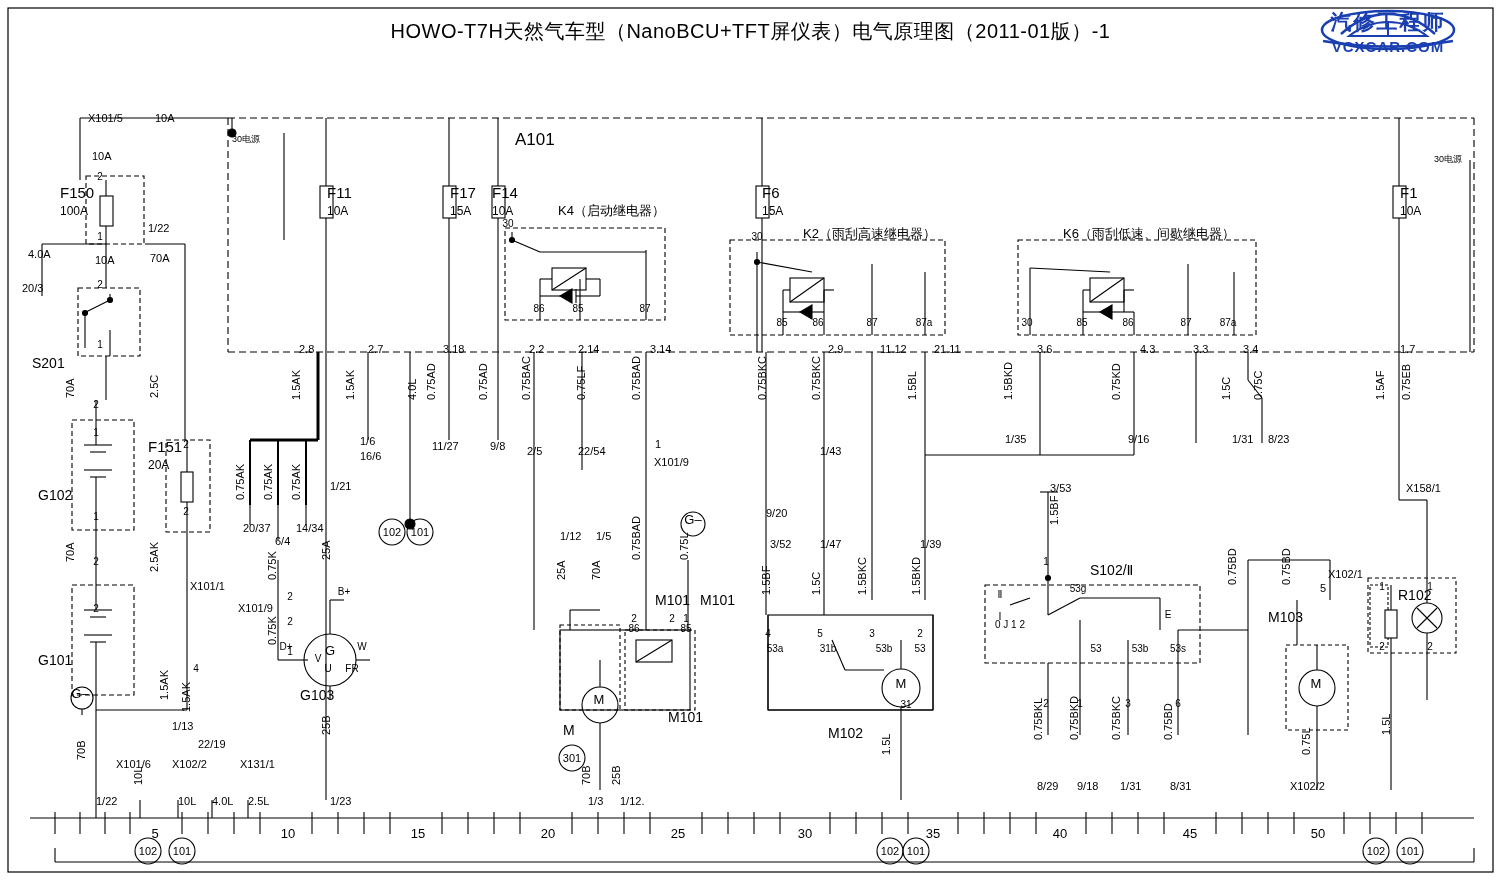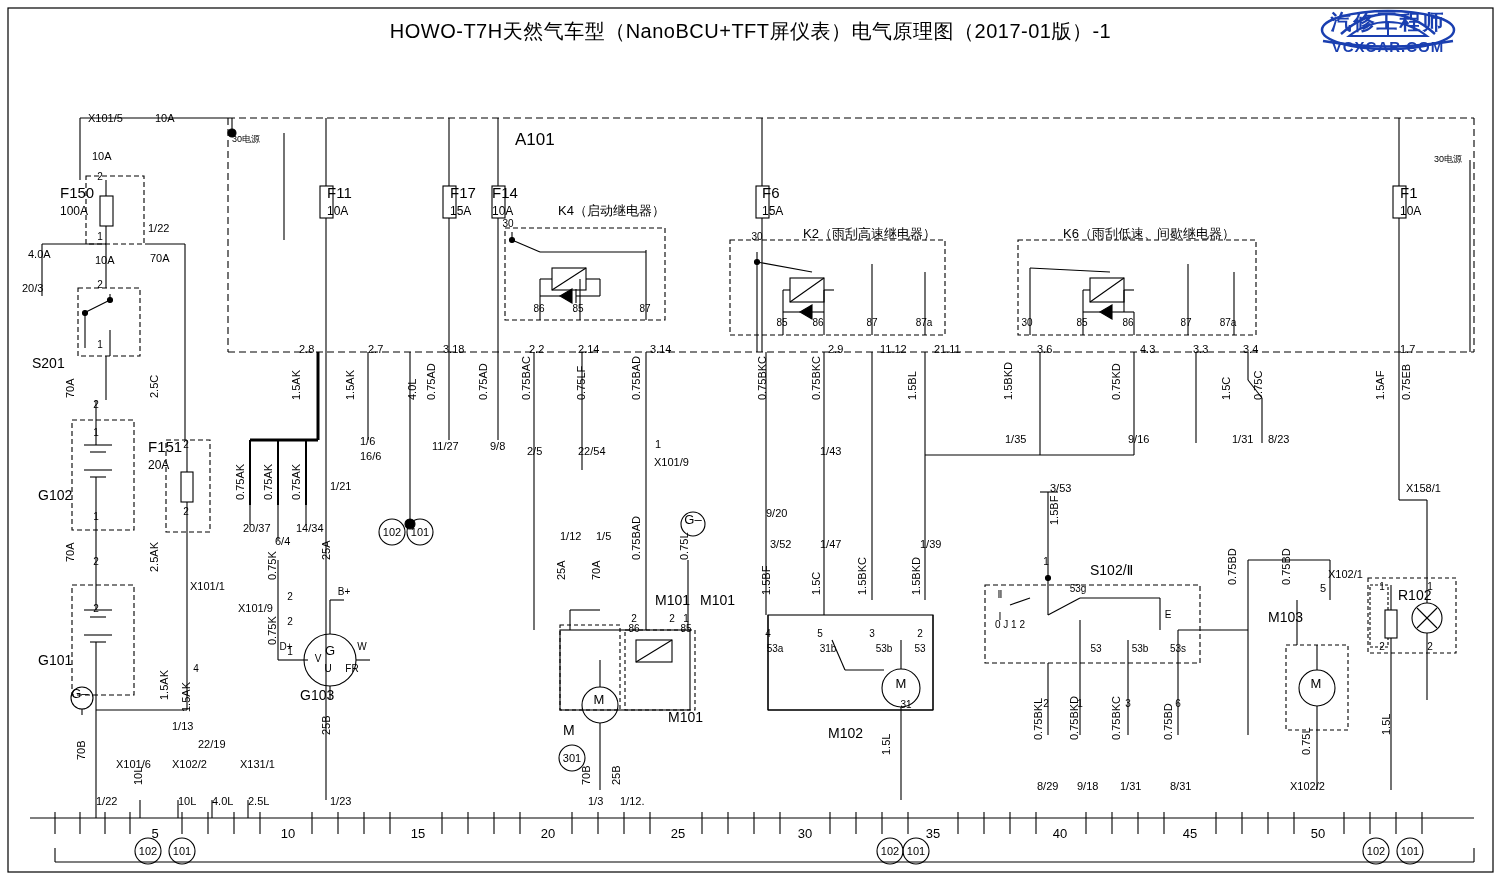--- a/index.html
+++ b/index.html
@@ -10,21 +10,21 @@
   #logo .cn{font-size:21px;font-weight:bold;letter-spacing:2px;color:#1a3fb0;}
   #logo .url{font-size:15px;font-weight:bold;letter-spacing:1px;color:#1a3fb0;margin-top:2px;}
   svg{position:absolute;left:0;top:0;}
   text{font-family:"Liberation Sans","DejaVu Sans",sans-serif;fill:#000;}
 </style>
 </head>
 <body>
 
 <div id="page">
 
-  <div id="title">HOWO-T7H天然气车型（NanoBCU+TFT屏仪表）电气原理图（2017-01版）-1</div>
+  <div id="title">HOWO-T7H天然气车型（NanoBCU+TFT屏仪表）电气原理图（2011-01版）-1</div>
 
   <div id="logo">
     <svg width="190" height="44" viewBox="0 0 190 44">
       <ellipse cx="95" cy="22" rx="66" ry="19" fill="none" stroke="#1a3fb0" stroke-width="2.5"></ellipse>
       <path d="M48 26 Q70 6 95 6 Q120 6 142 26" fill="none" stroke="#1a3fb0" stroke-width="2.5"></path>
       <path d="M56 28 Q74 14 95 14 Q116 14 134 28 Z" fill="none" stroke="#1a3fb0" stroke-width="2"></path>
       <line x1="95" y1="14" x2="95" y2="28" stroke="#1a3fb0" stroke-width="2"></line>
       <path d="M30 33 Q95 44 160 33" fill="none" stroke="#1a3fb0" stroke-width="2.5"></path>
     </svg>
     <div class="cn">汽修工程师</div>

